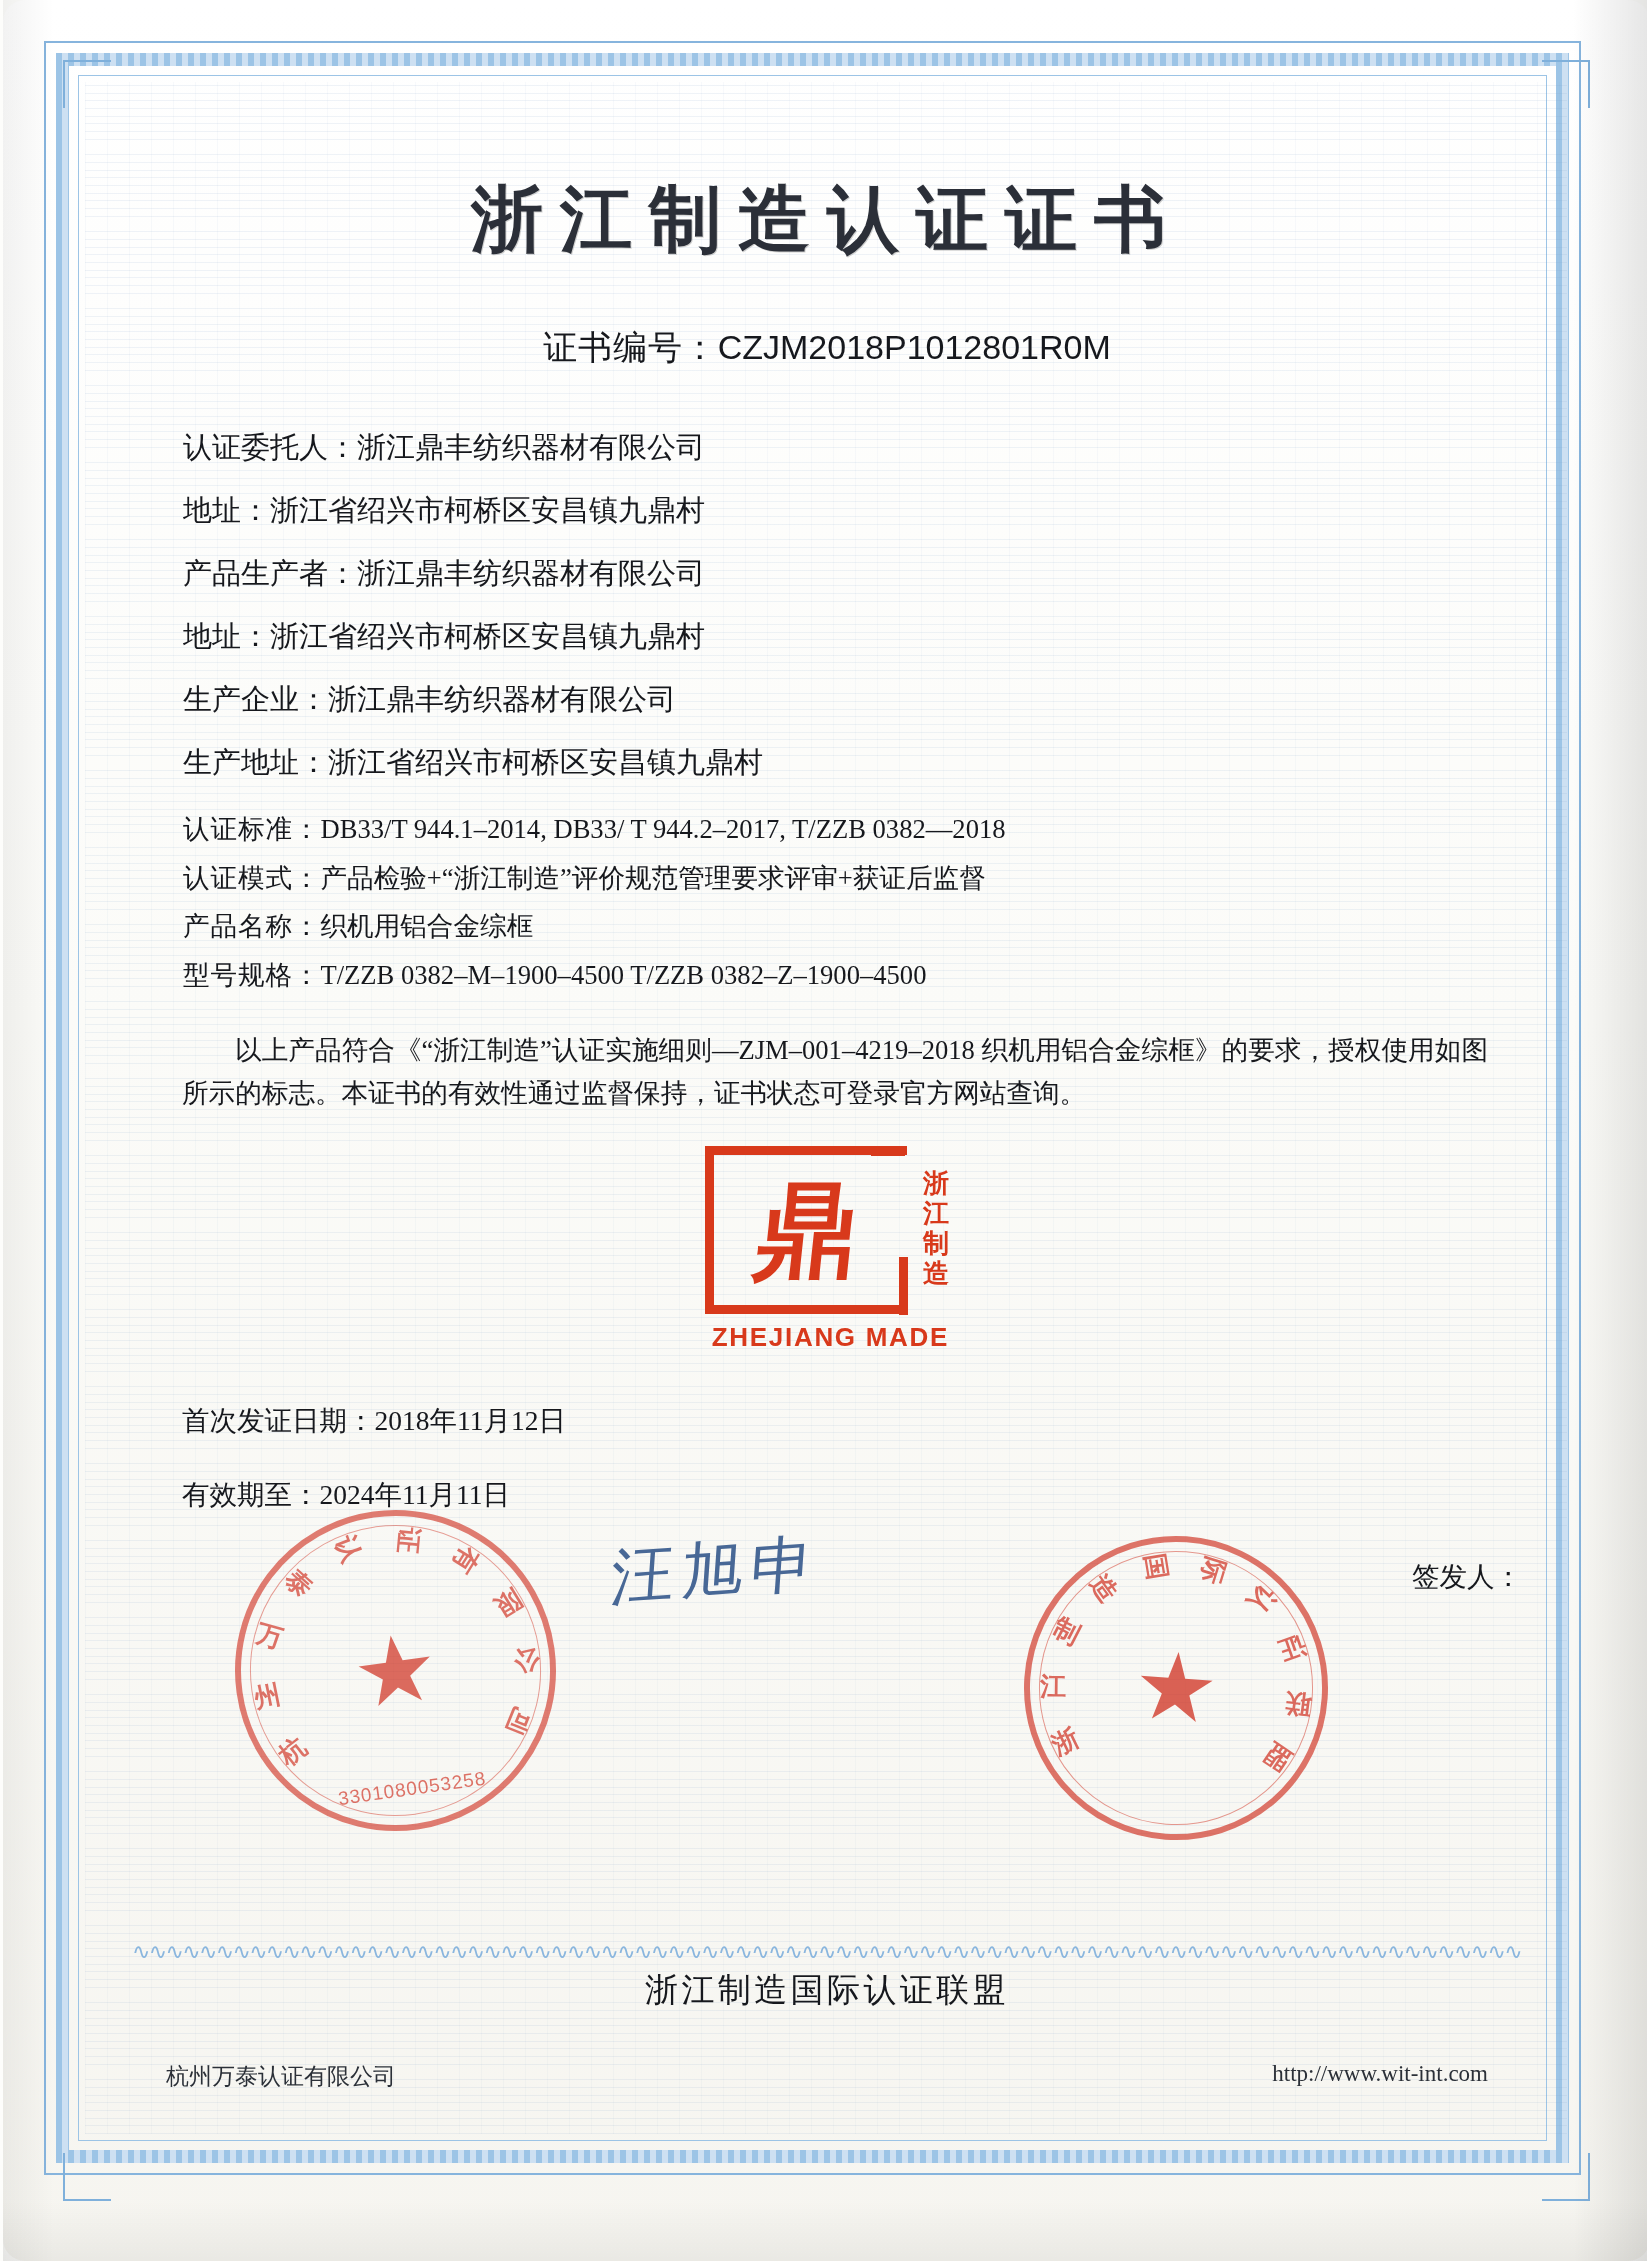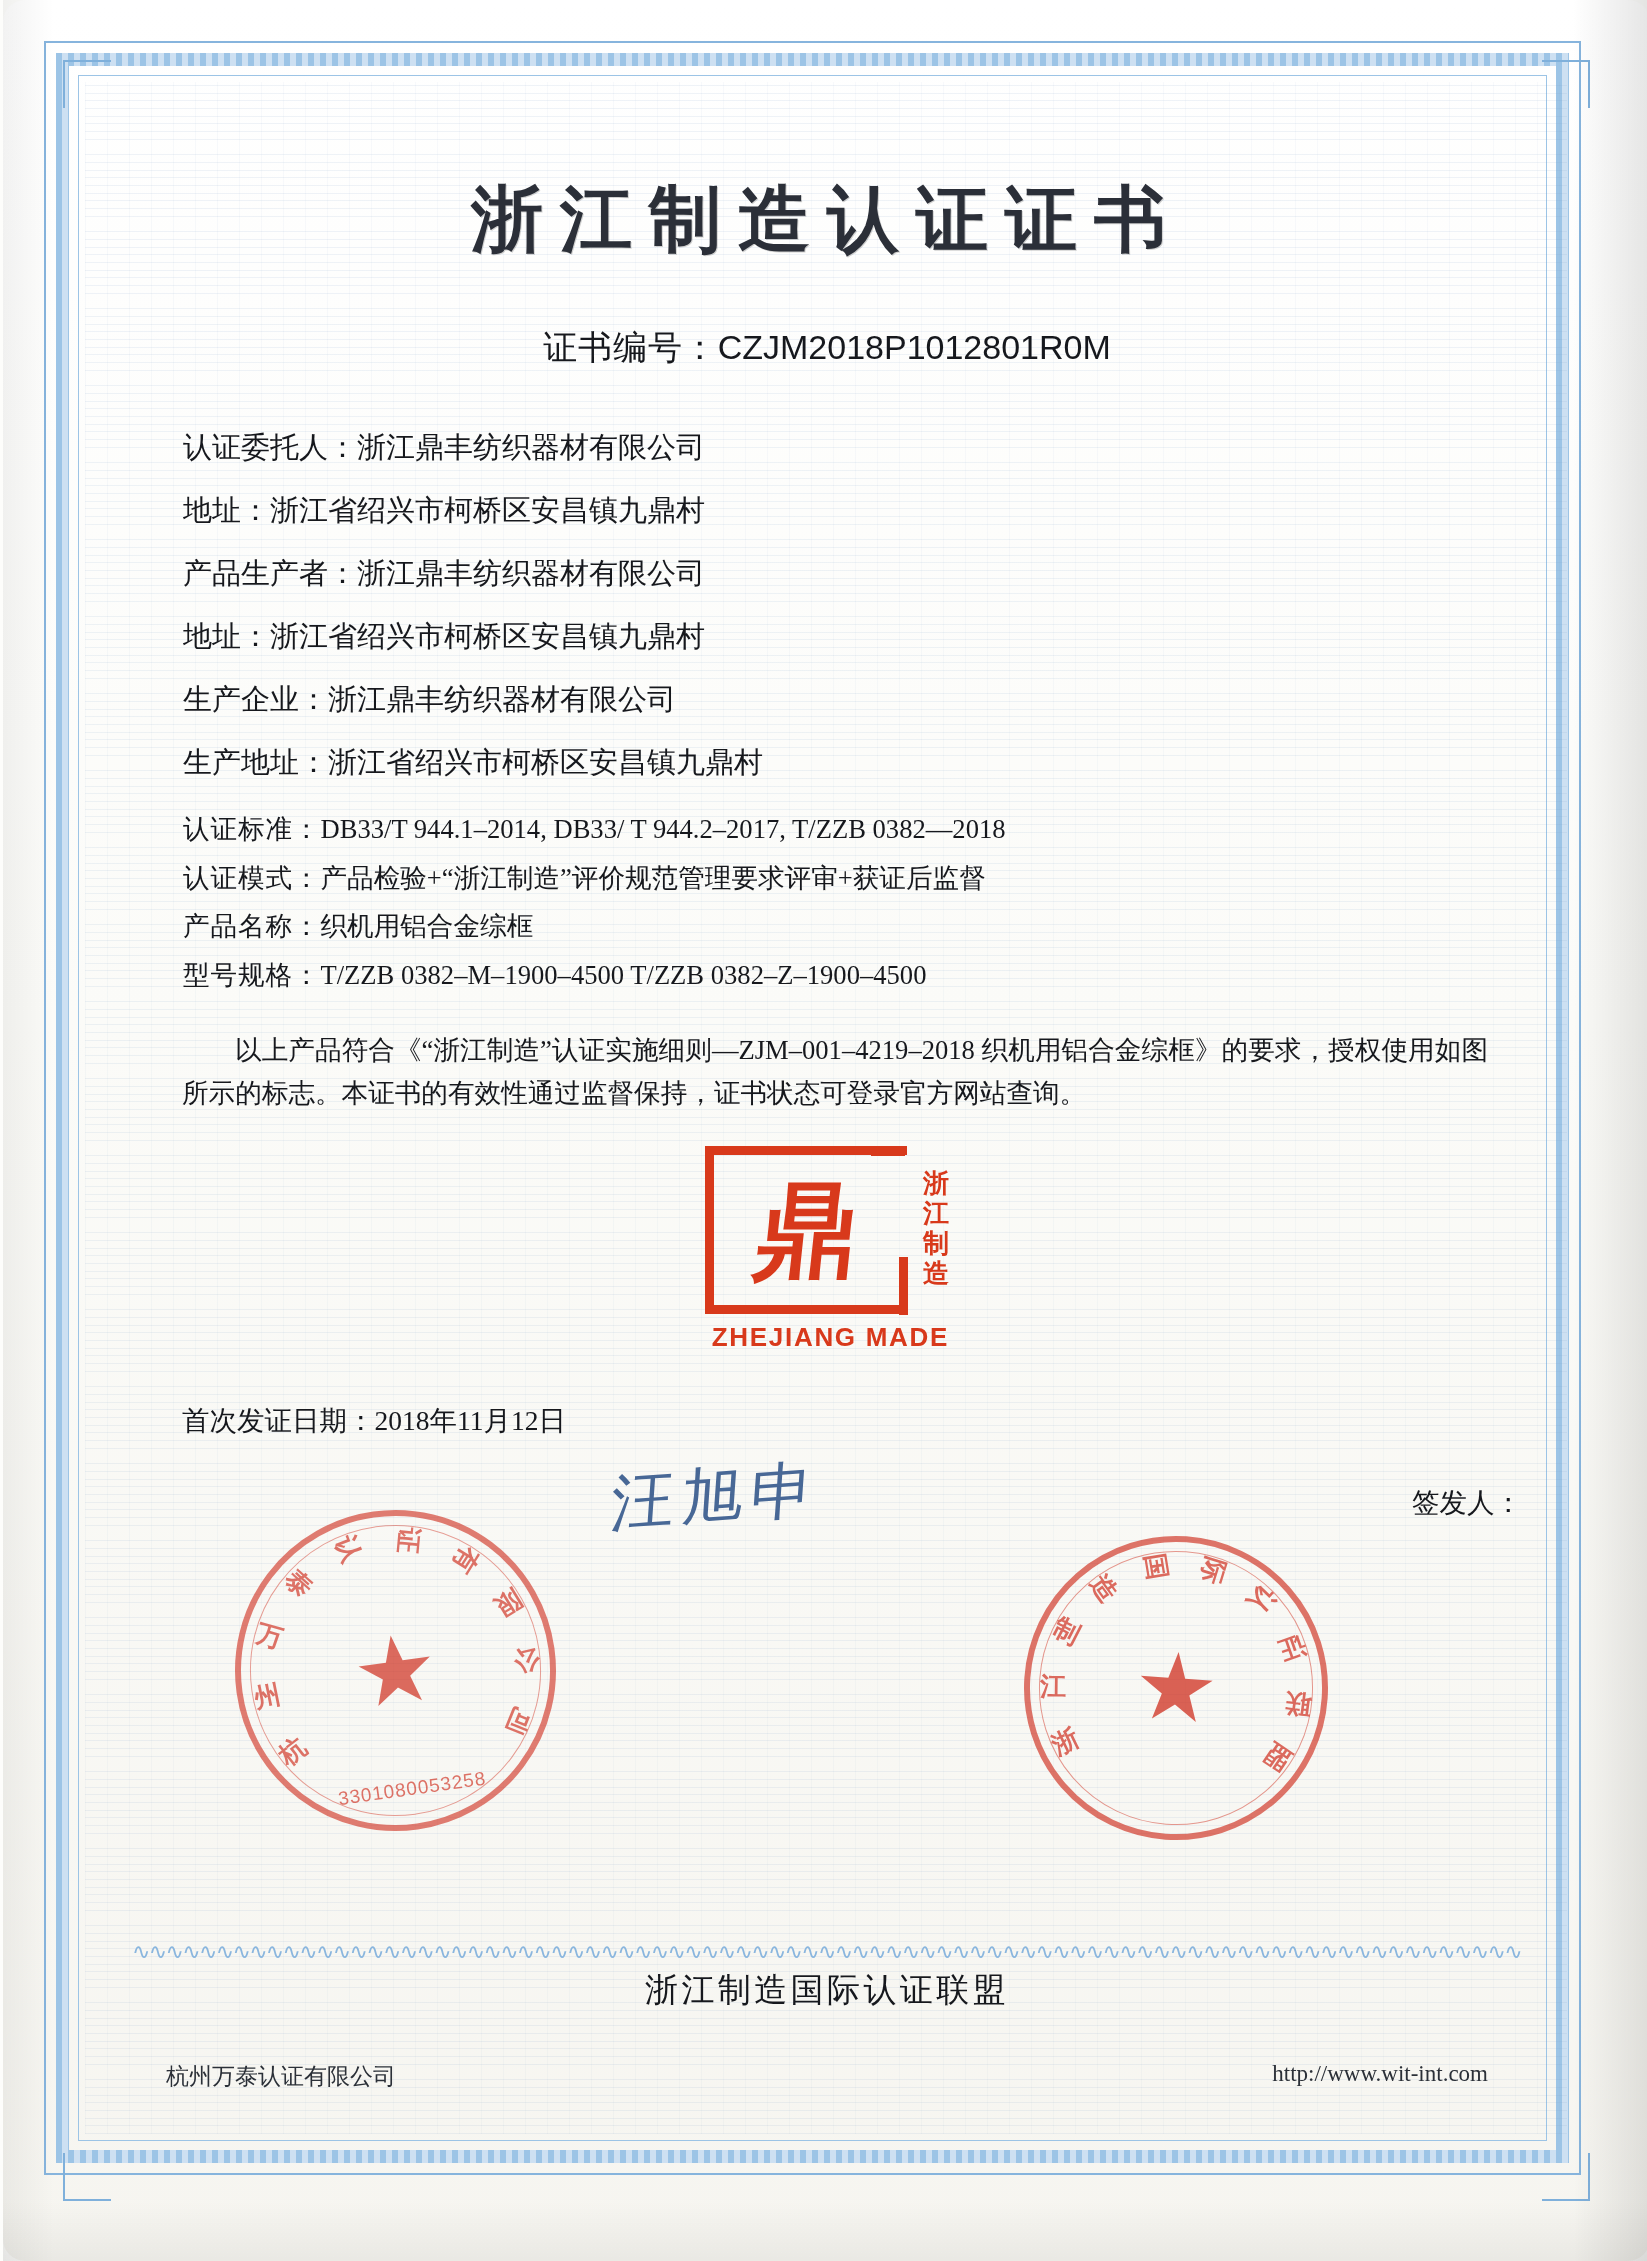--- a/index.html
+++ b/index.html
@@ -435,20 +435,23 @@
         <div class="frame3"></div>
         <div class="glyph">鼎</div>
         <div class="side-text">浙江制造</div>
         <div class="en">ZHEJIANG MADE</div>
       </div>
     </div>
 
     <div class="dates">
       <div class="date-row">
         <span>首次发证日期：</span><span>2018年11月12日</span>
+      </div>
+      <div class="date-row">
+        <span>有效期至：</span><span>2024年11月11日</span>
       </div>
       <div class="sign-row">
         <span>签发人：</span>
         <span class="signature">汪旭申</span>
       </div>
     </div>
 
   </div>
 
   <div class="stamp" id="stamp-left">

